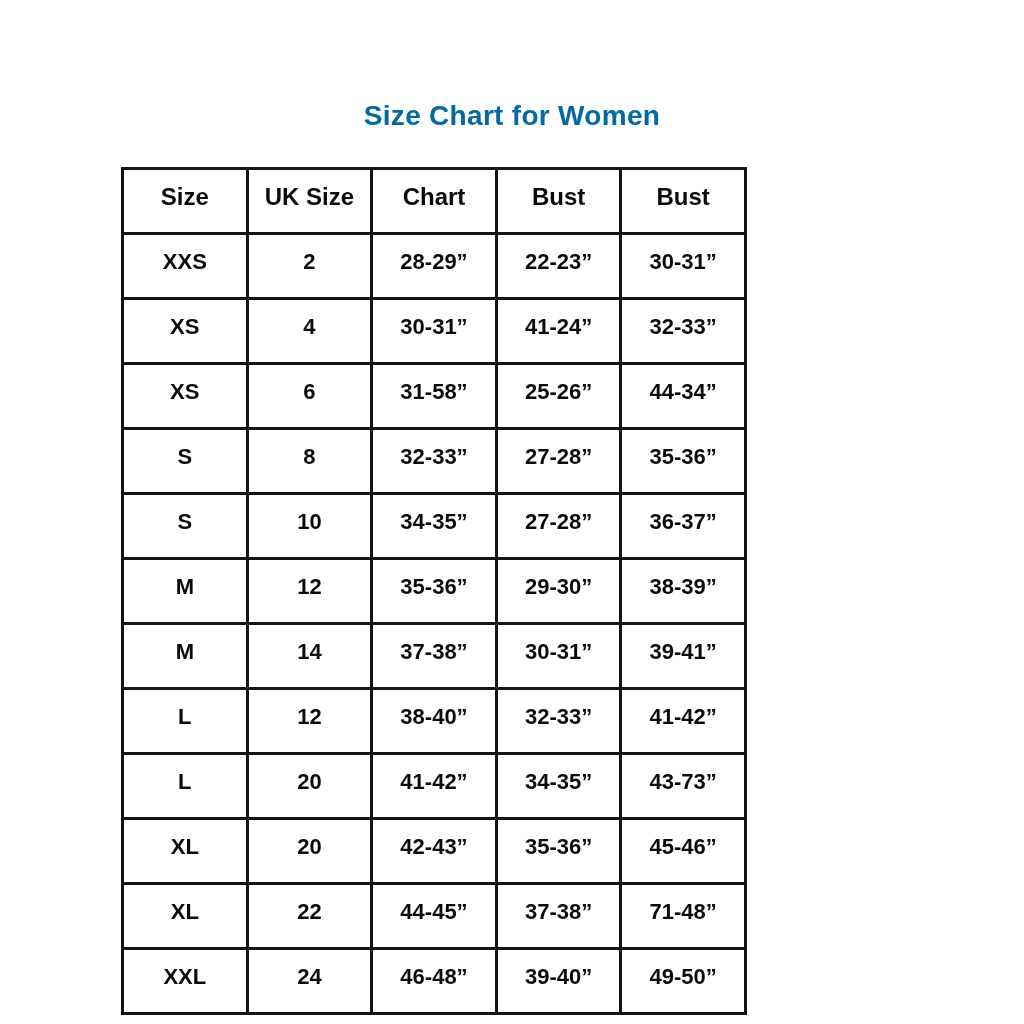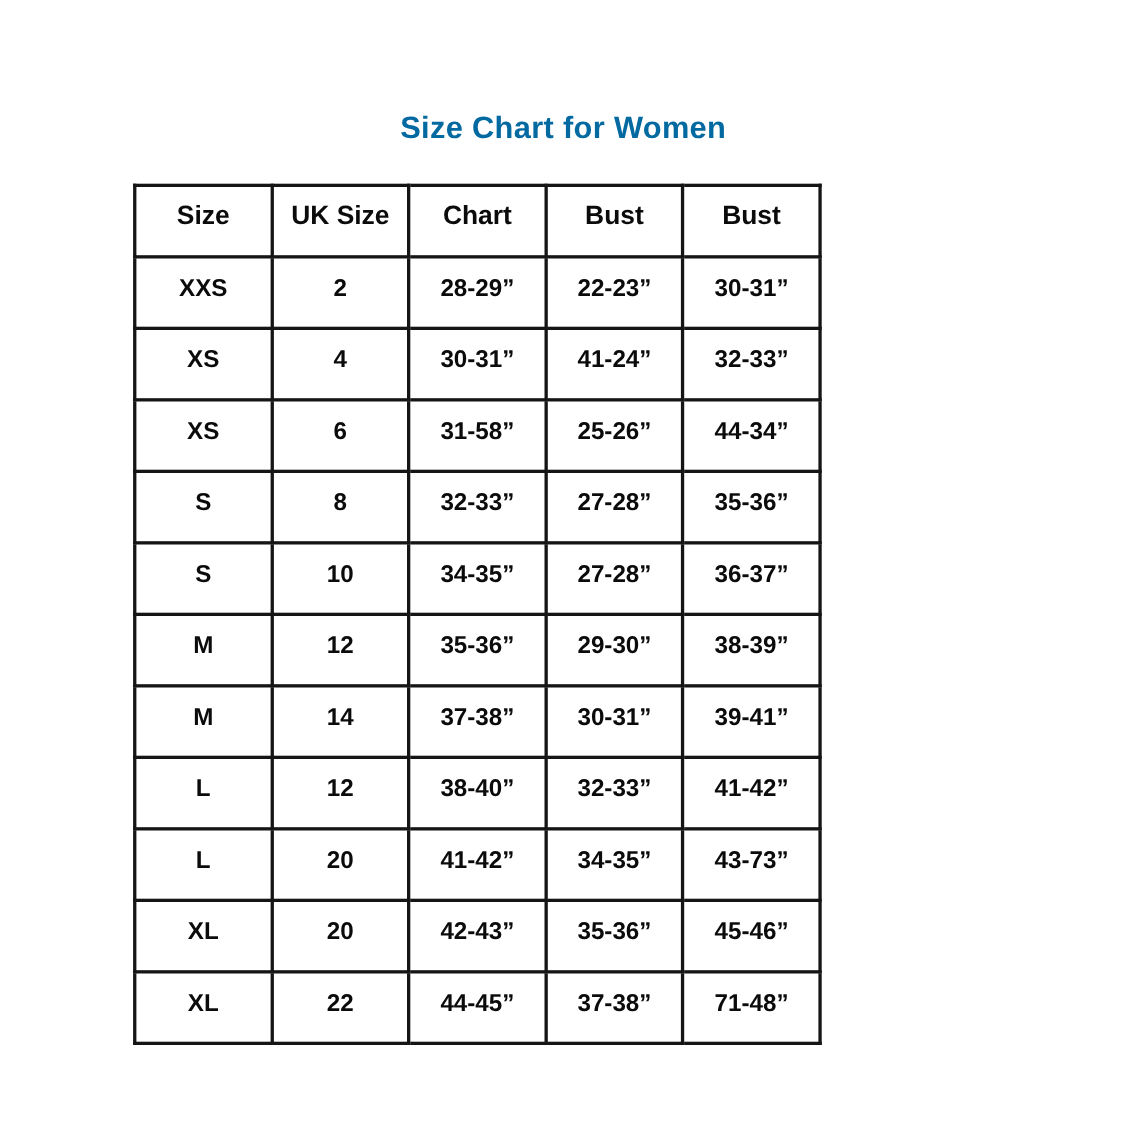--- a/index.html
+++ b/index.html
@@ -138,14 +138,21 @@
       <td>35-36”</td>
       <td>45-46”</td>
     </tr>
     <tr>
       <td>XL</td>
       <td>22</td>
       <td>44-45”</td>
       <td>37-38”</td>
       <td>71-48”</td>
     </tr>
+    <tr>
+      <td>XXL</td>
+      <td>24</td>
+      <td>46-48”</td>
+      <td>39-40”</td>
+      <td>49-50”</td>
+    </tr>
   </tbody>
 </table>
 
 </body></html>

